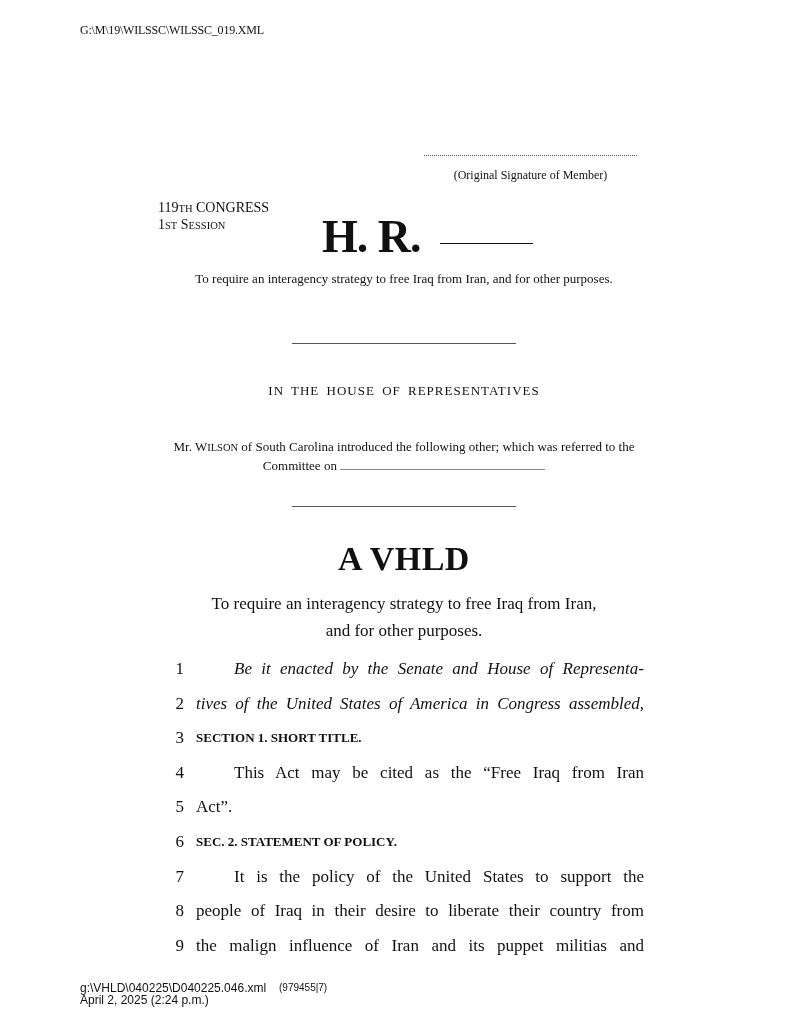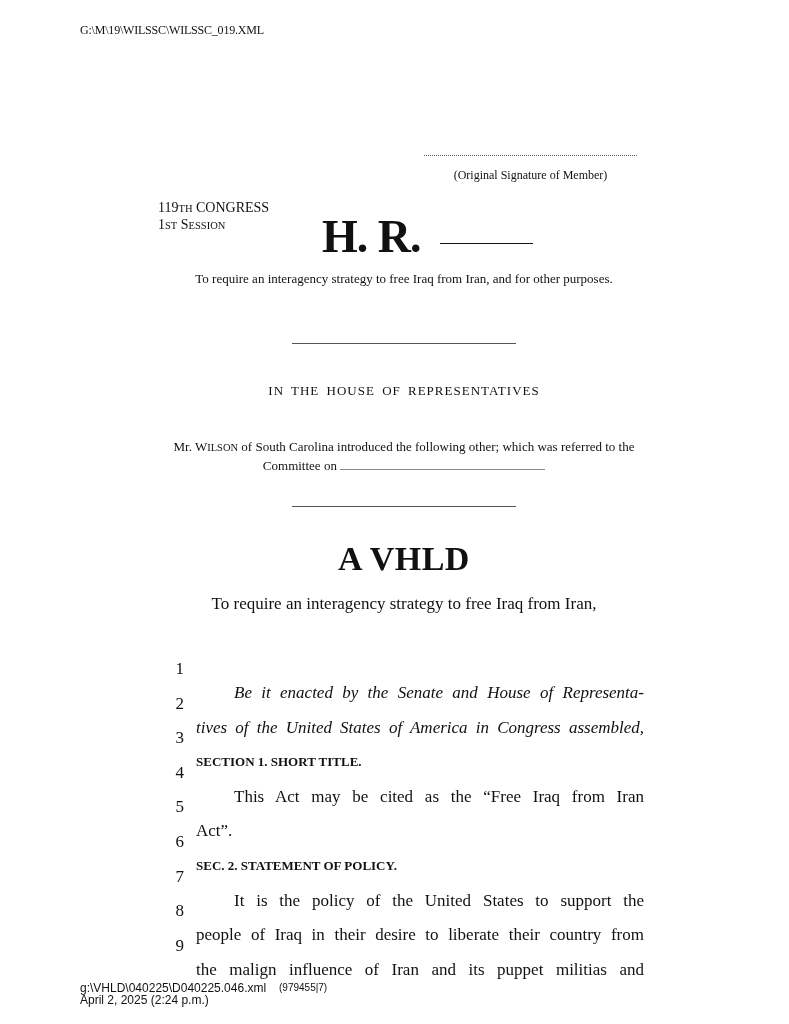--- a/index.html
+++ b/index.html
@@ -121,21 +121,20 @@
       left: 0; top: 0;
       width: 14px;
       text-align: right;
     }
     .line-text {
       position: absolute;
       left: 26px; top: 0;
       width: 448px;
       text-align: justify;
       text-align-last: justify;
-      margin-top: 24px;
     }
     .line-text.nojust { text-align-last: left; }
     .indent { padding-left: 38px; box-sizing: border-box; }
     .italic { font-style: italic; }
     .heading {
       font-weight: bold;
       font-size: 13px;
     }
     .footer {
       left: 80px; top: 982px;
@@ -174,20 +173,21 @@
 <div class="abs intro">
   <span>Mr. </span><span><span>W</span><span class="sc">ILSON</span></span><span> of South Carolina introduced the following other; which was referred to the Committee on </span><span class="blank"></span>
 </div>
 
 <div class="abs rule rule-2"></div>
 
 <div class="abs a-bill">A VHLD</div>
 
 <div class="abs long-title">
   <div>To require an interagency strategy to free Iraq from Iran,</div>
+  <div>and for other purposes.</div>
 </div>
 
 <div class="abs body-lines">
   <div class="line">
     <span class="line-num">1</span>
     <span class="line-text italic indent">Be it enacted by the Senate and House of Representa-</span>
   </div>
   <div class="line">
     <span class="line-num">2</span>
     <span class="line-text italic">tives of the United States of America in Congress assembled,</span>

